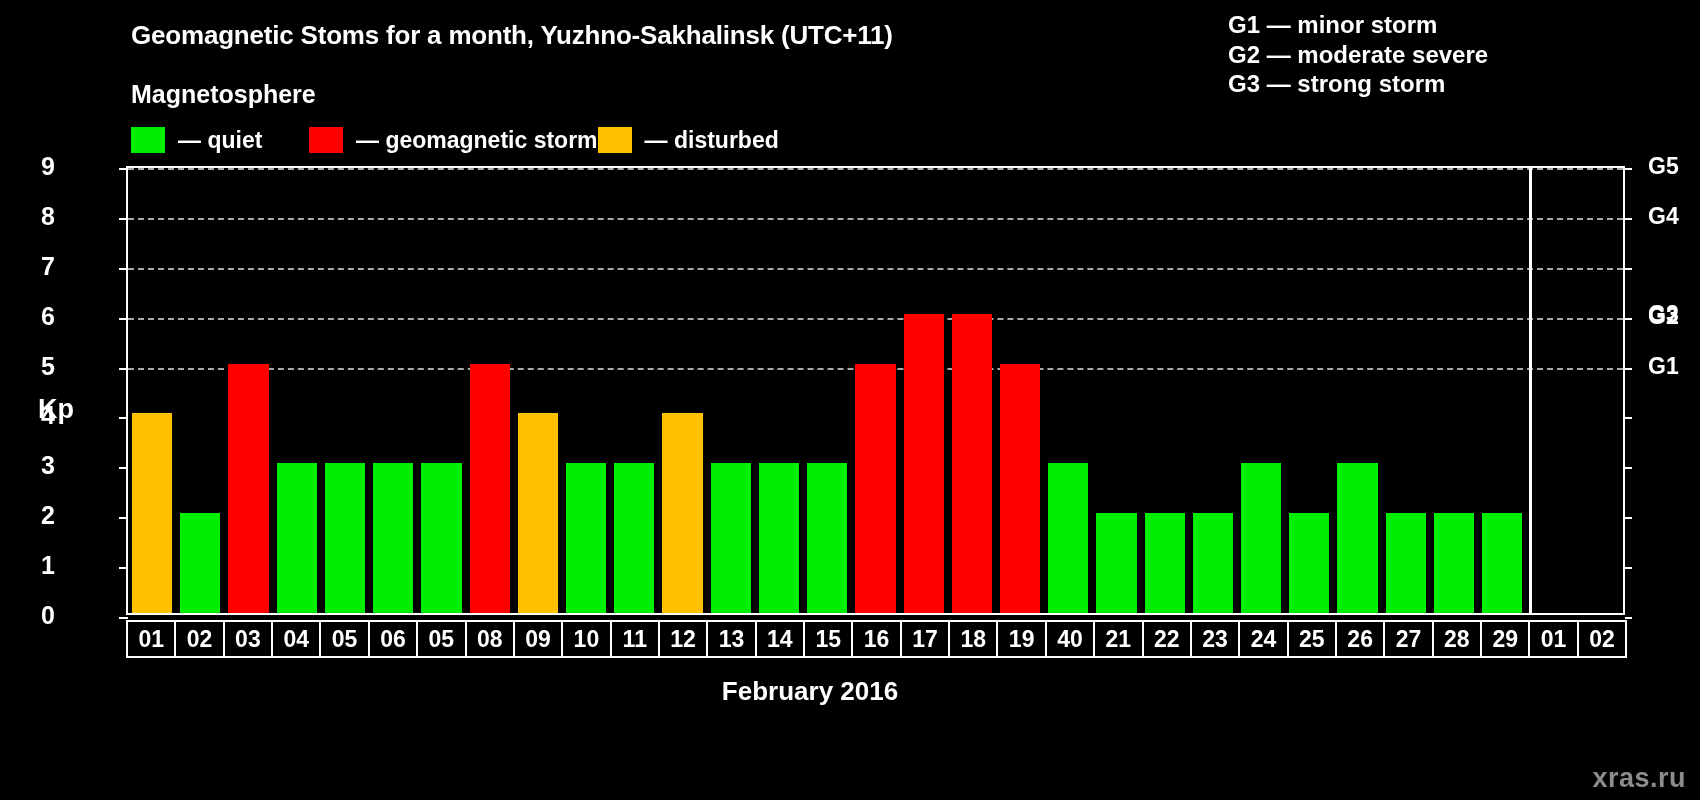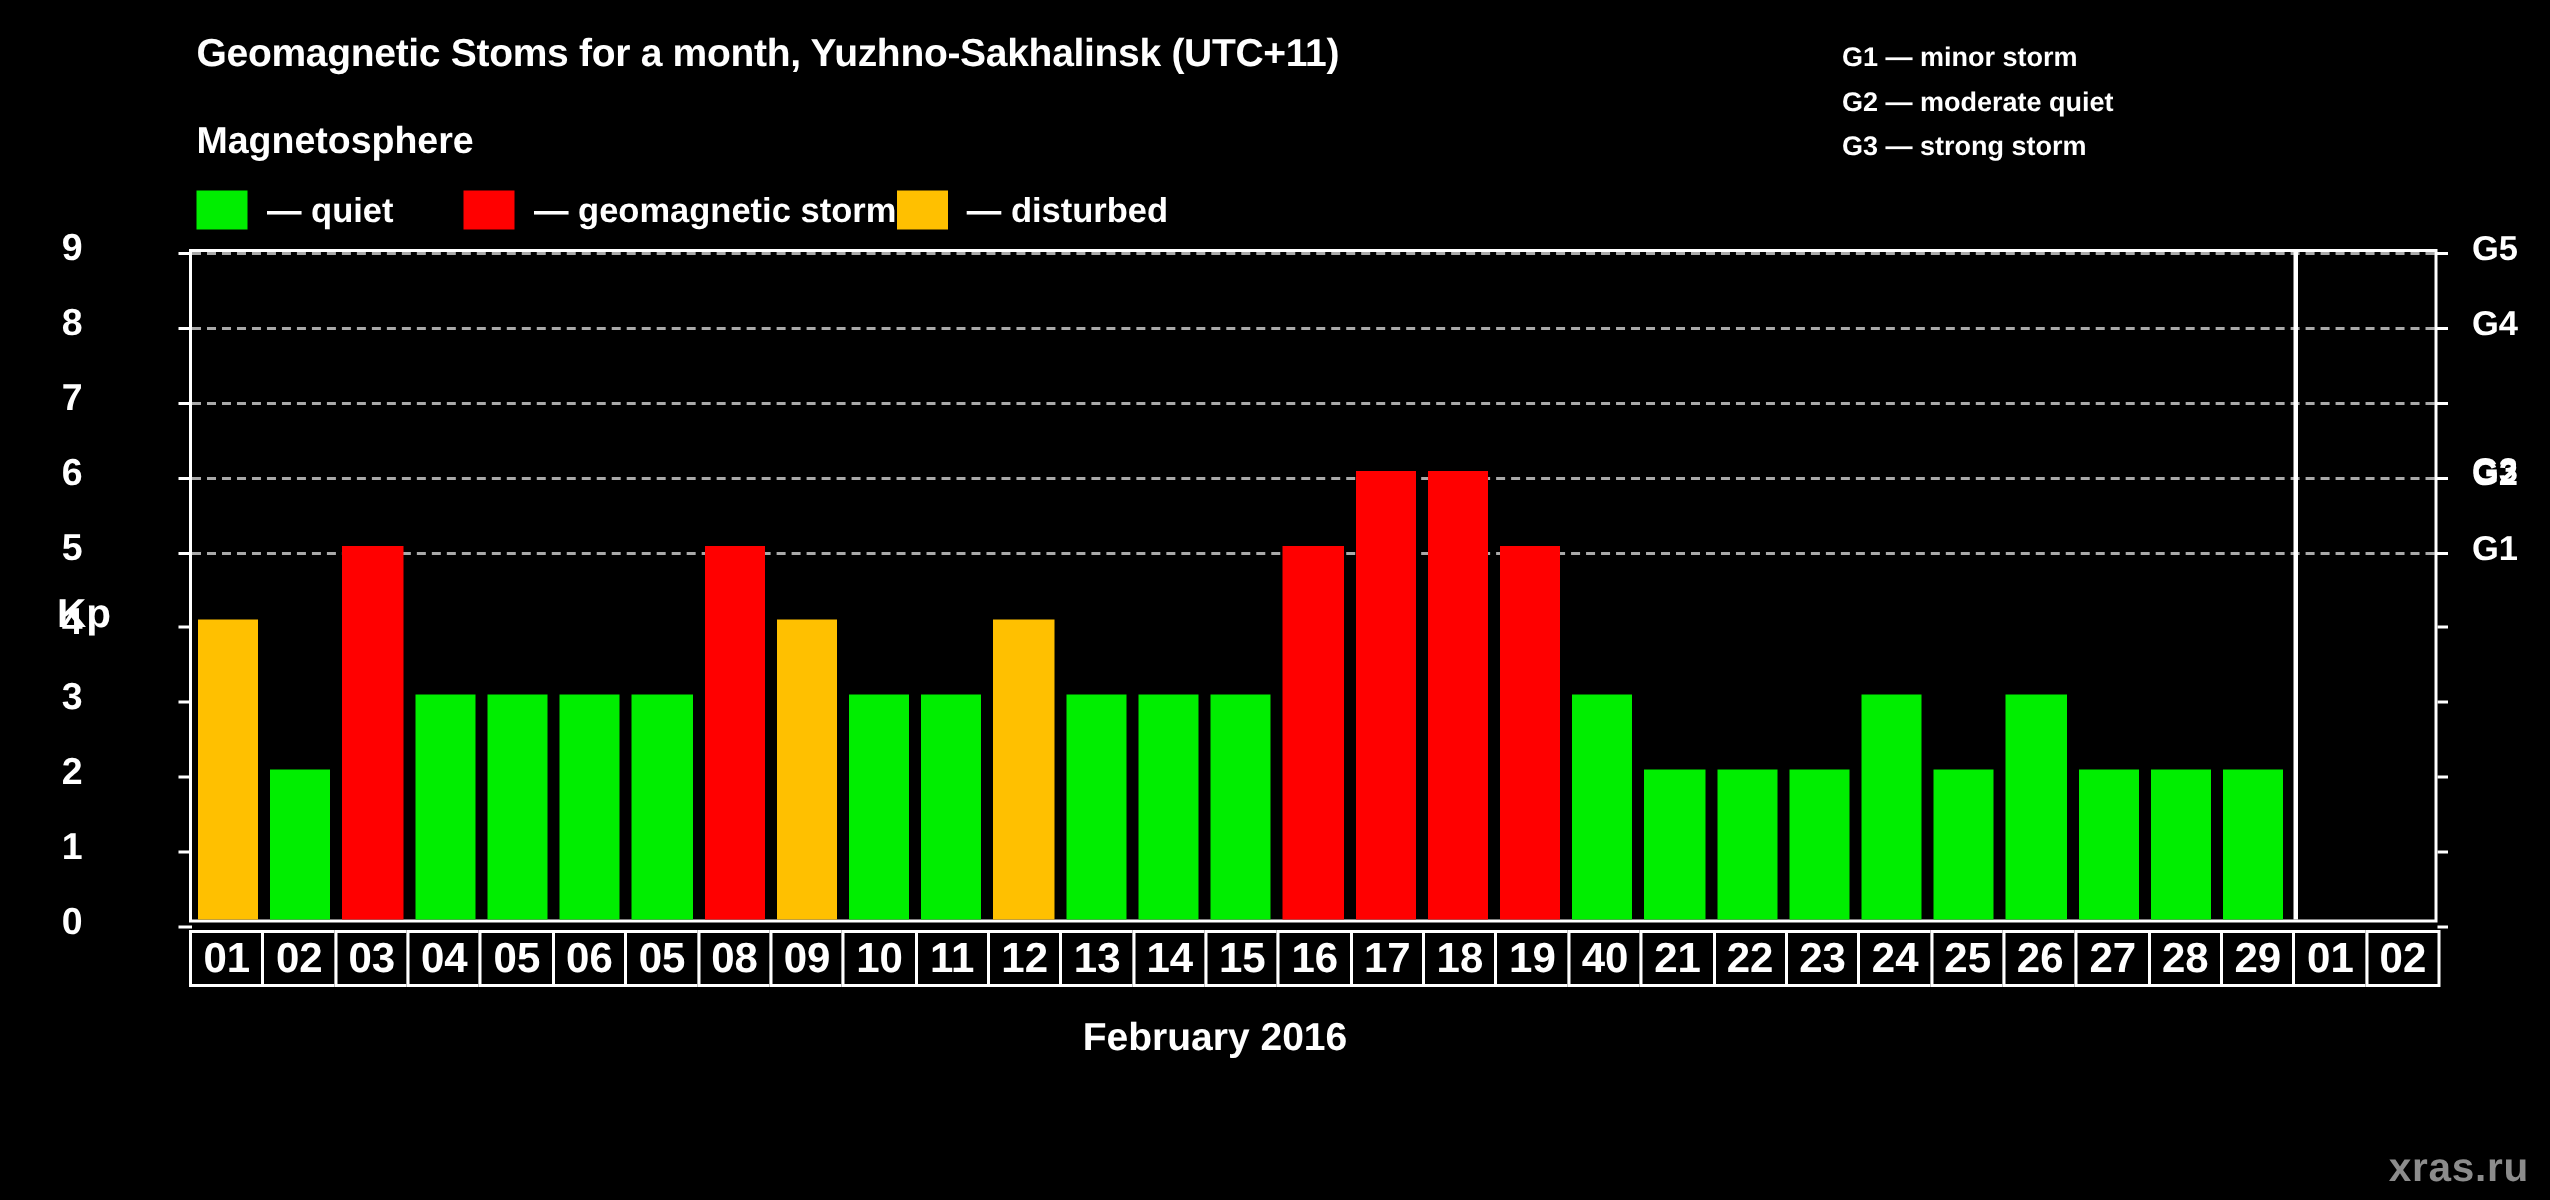--- a/index.html
+++ b/index.html
@@ -33,22 +33,22 @@
   }
   .legend-text {
     font-size: 23px; font-weight: bold; white-space: nowrap;
     margin-left: 13px;
   }
   #legend-item-quiet { width: 178px; }
   #legend-item-disturbed { width: 240px; }
 
   
   #gscale-key {
-    position: absolute; left: 1228px; top: 24px;
-    font-size: 18px; font-weight: bold; line-height: 29.6px;
+    position: absolute; left: 1228px; top: 10px;
+    font-size: 24px; font-weight: bold; line-height: 29.6px;
     white-space: nowrap;
   }
 
   
   #plot-frame {
     position: absolute;
     left: 126px; top: 166px; width: 1499px; height: 449px;
     border: 2px solid #fff;
     border-bottom-width: 2px;
   }
@@ -101,21 +101,21 @@
   }
 
   
   #day-labels {
     position: absolute; left: 126px; top: 620px; width: 1499px; height: 38px;
     display: flex;
   }
   .day-box {
     flex: 1 1 0; border: 2px solid #fff; margin-right: -2px;
     display: flex; align-items: center; justify-content: center;
-    font-size: 28px; font-weight: bold; background: #000;
+    font-size: 23px; font-weight: bold; background: #000;
   }
 
   #month-caption {
     position: absolute; left: 0; right: 0; top: 676px;
     text-align: center; font-size: 26px; font-weight: bold;
   }
   #month-caption span { margin-left: -80px; display: inline-block; }
 
   #watermark {
     position: absolute; right: 14px; bottom: 6px;
@@ -140,21 +140,21 @@
     <span class="legend-text">— geomagnetic storm</span>
   </div>
   <div class="legend-item" id="legend-item-disturbed">
     <span class="legend-swatch" style="background:#ffc000"></span>
     <span class="legend-text">— disturbed</span>
   </div>
 </div>
 
 <div id="gscale-key">
   <div>G1 — minor storm</div>
-  <div>G2 — moderate quiet</div>
+  <div>G2 — moderate severe</div>
   <div>G3 — strong storm</div>
 </div>
 
 <div id="kp-axis-title">Kp</div>
 
 <div id="plot-frame">
   <div id="plot-inner">
     <div id="gridlines">
         <div class="gridline" style="top: 199.556px;"></div>
         <div class="gridline" style="top: 149.667px;"></div>

